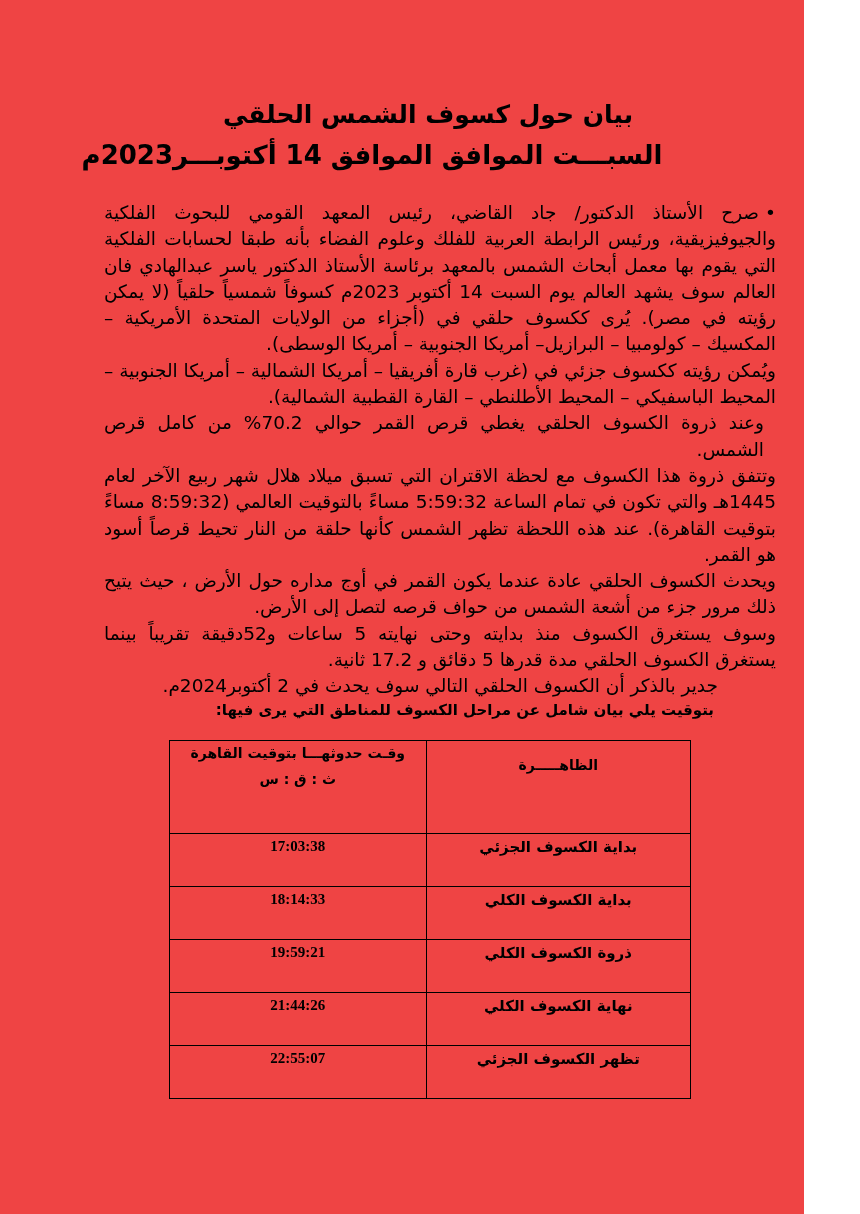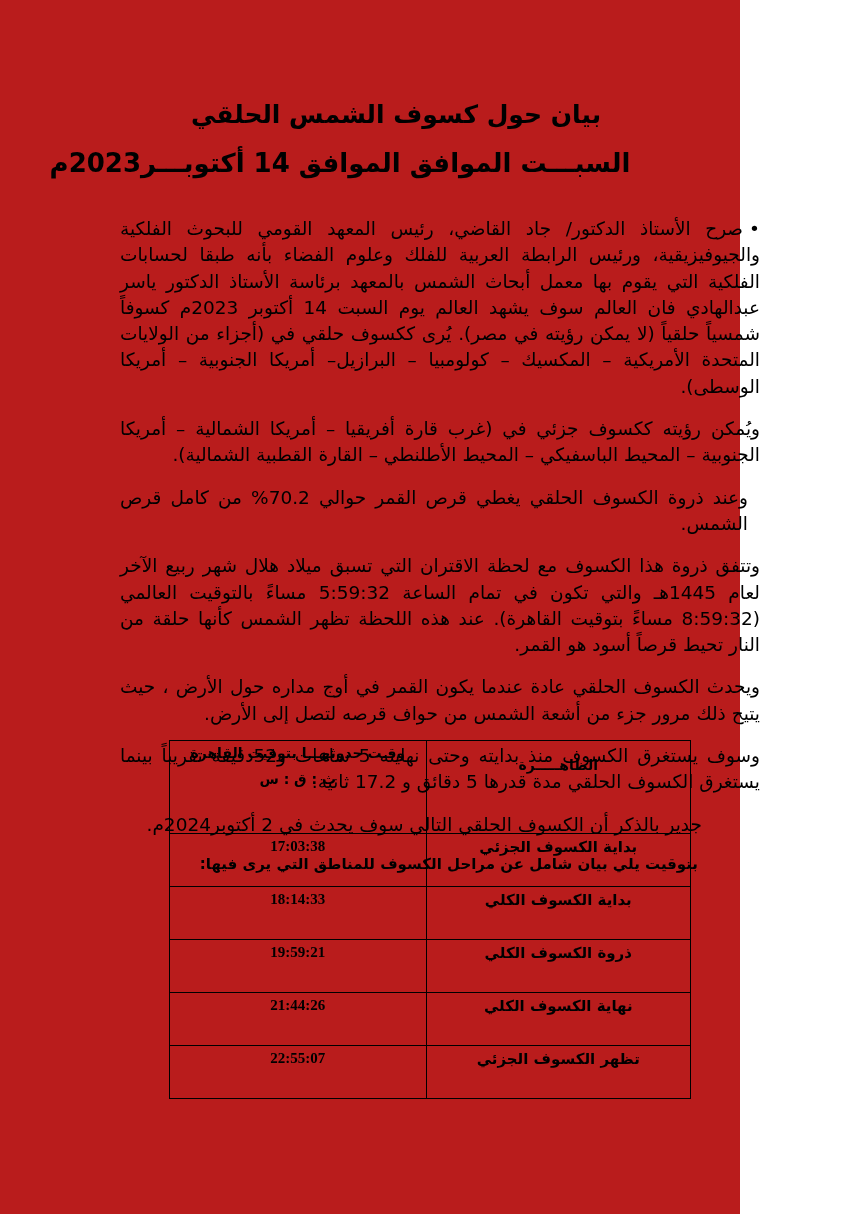--- a/index.html
+++ b/index.html
@@ -11,55 +11,55 @@
       width: 860px;
       height: 1214px;
       position: relative;
       overflow: hidden;
       color: #000;
       font-family: "DejaVu Sans", "Liberation Sans", sans-serif;
     }
     .page {
       position: absolute;
       left: 0; top: 0;
-      width: 740px;
+      width: 804px;
       height: 1214px;
-      background: #b91c1c;
+      background: #ef4444;
     }
     .title {
       position: absolute;
       left: 0; right: 0;
       text-align: center;
       font-weight: bold;
       font-family: "DejaVu Sans", sans-serif;
       direction: rtl;
     }
     .title-1 {
       top: 100px;
       font-size: 25px;
       padding-left: 52px;
     }
     .title-2 {
-      top: 148px;
+      top: 140px;
       font-size: 26px;
       padding-right: 60px;
     }
     .body-text {
       position: absolute;
       left: 104px;
       width: 672px;
       top: 200px;
       direction: rtl;
       text-align: justify;
       font-size: 18.5px;
       line-height: 26.3px;
       font-family: "DejaVu Sans", sans-serif;
     }
     .body-text p {
-      margin: 16px;
+      margin: 0;
     }
     .body-text .bullet {
       margin-left: 6px;
     }
     .indent-1 { padding-right: 12px; }
     .last-line-center { text-align: right; padding-right: 58px; }
     .intro-line {
       font-weight: bold;
       font-size: 15px;
       padding-right: 62px;

